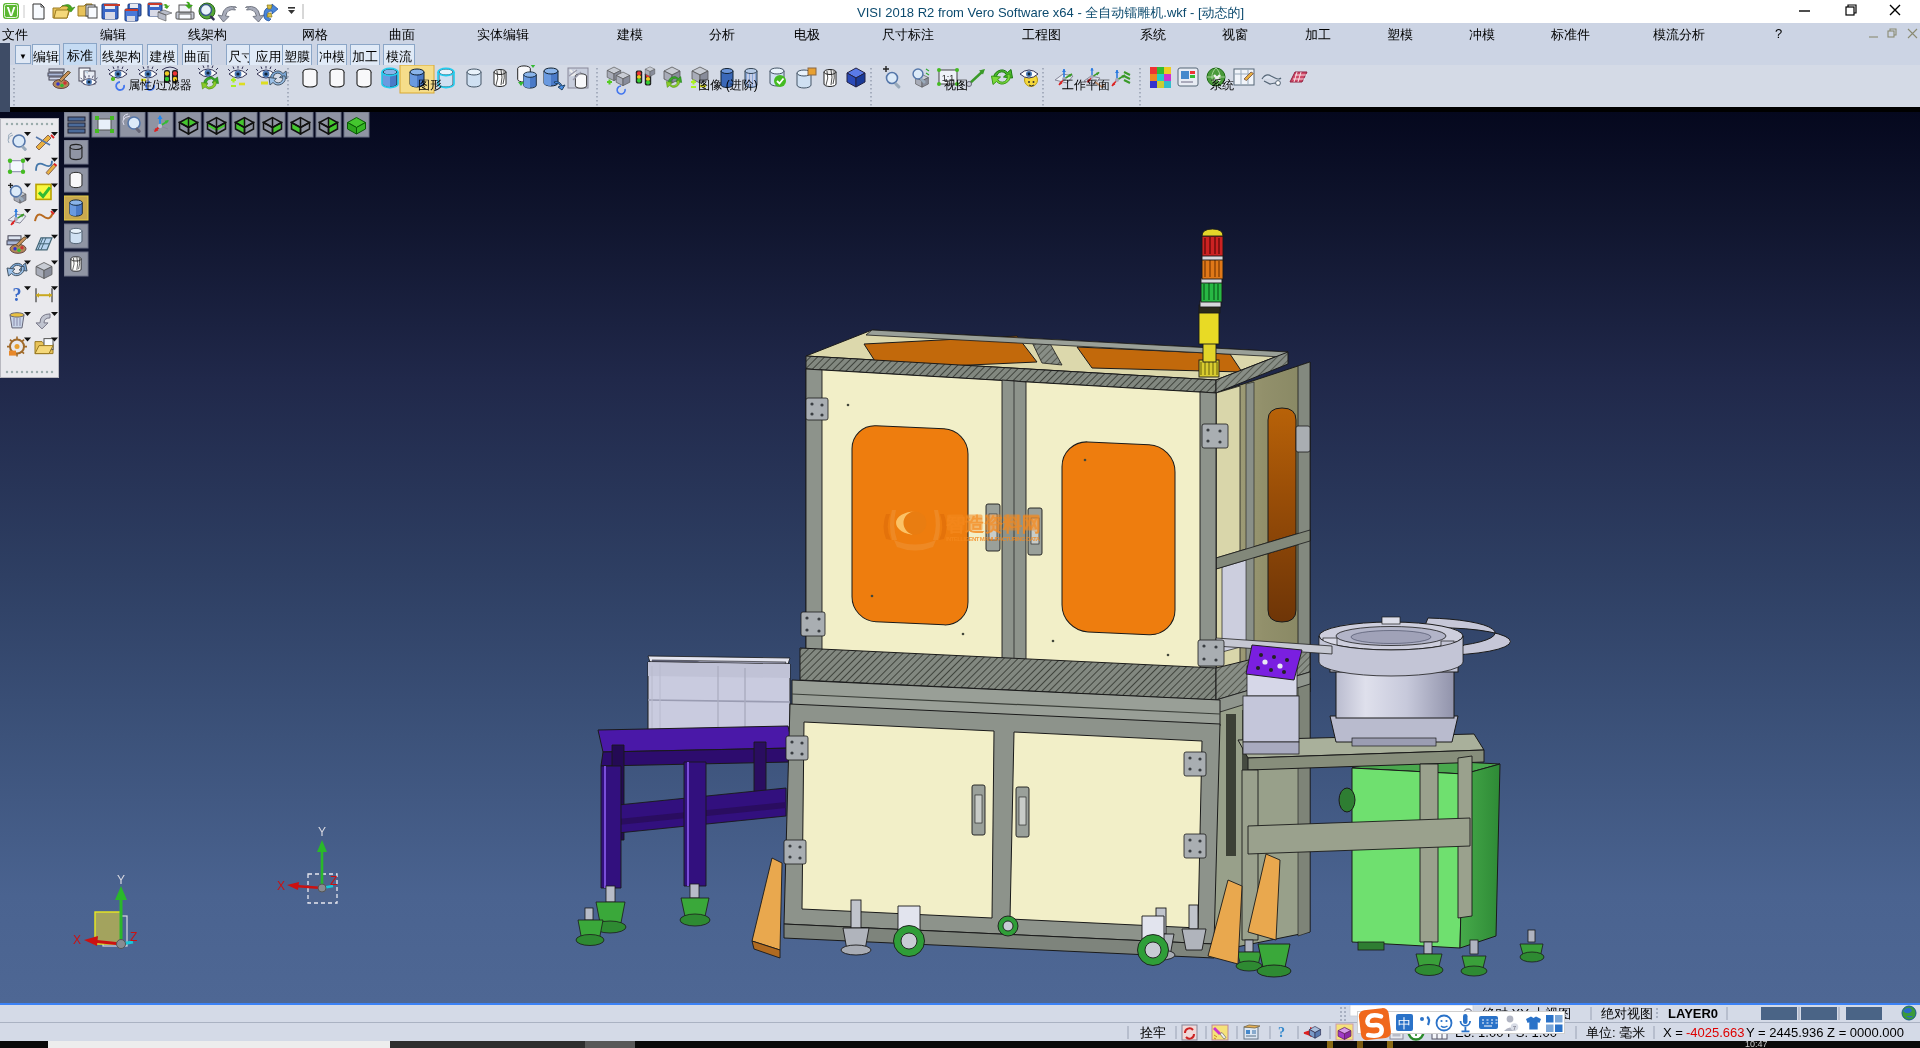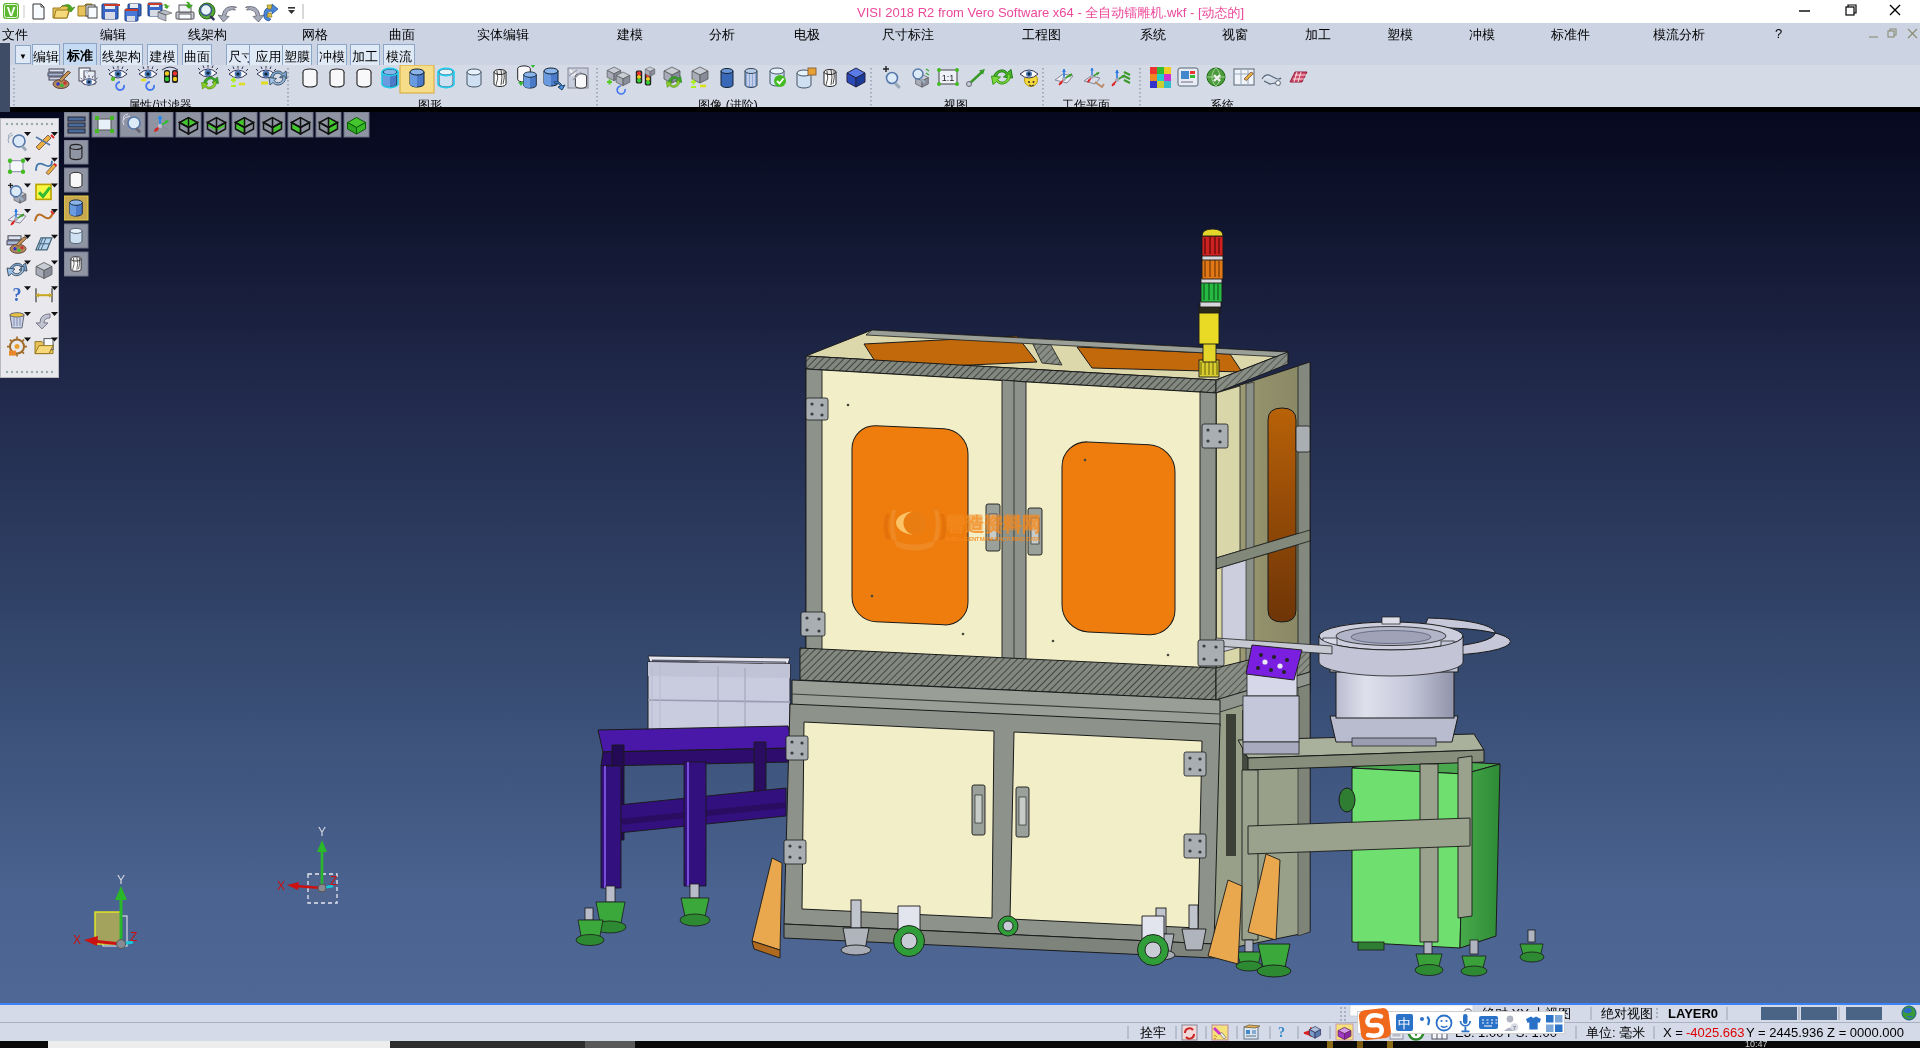--- a/index.html
+++ b/index.html
@@ -13,21 +13,21 @@
 #viewport{position:absolute;left:0;top:112px;width:1920px;height:891px;background:linear-gradient(#05081e,#10152e 12%,#20284a 30%,#2e3f63 52%,#3c527a 70%,#4a6390 88%,#4e6794);z-index:1}
 #scene{position:absolute;left:0;top:0;width:1920px;height:1048px;z-index:5;pointer-events:none}
 #leftpanel{position:absolute;left:0;top:118px;width:59px;height:260px;background:#e9e9ed;border:1px solid #b8b8c0;z-index:8}
 #viewbtns{position:absolute;left:64px;top:112px;z-index:8}
 #cylbtns{position:absolute;left:64px;top:140px;z-index:8}
 #status1{position:absolute;left:0;top:1003px;width:1920px;height:19px;background:#d4dae7;border-top:2px solid #3b82f6;z-index:20;font-size:12px}
 #status2{position:absolute;left:0;top:1022px;width:1920px;height:19px;background:#d4dae7;border-top:1px solid #aab2c2;z-index:20;font-size:12px}
 #taskstrip{position:absolute;left:0;top:1041px;width:1920px;height:7px;background:#0a0a0a;z-index:20}
 #ime{position:absolute;left:1357px;top:1011px;width:208px;height:23px;background:#fff;border:1px solid #cfcfcf;z-index:30}
 .tab{position:absolute;top:1px;height:21px;background:#e0eaf7;border:1px solid #8ba6c7;border-bottom:none;font-size:13px;text-align:center;padding-top:3px}
-.grplabel{position:absolute;top:32px;font-size:12px;color:#000;text-align:center;white-space:nowrap}
+.grplabel{position:absolute;top:12px;font-size:12px;color:#000;text-align:center;white-space:nowrap}
 </style></head>
 <body>
 <div id="viewport"></div>
 <svg id="scene" viewBox="0 0 1920 1048">
 <defs>
 <pattern id="hatch" width="5" height="5" patternUnits="userSpaceOnUse" patternTransform="rotate(45)">
         <rect width="5" height="5" fill="#828880"></rect>
         <line x1="0" y1="0" x2="0" y2="5" stroke="#23261f" stroke-width="1.4"></line>
       </pattern>
 <pattern id="hatch2" width="5" height="5" patternUnits="userSpaceOnUse" patternTransform="rotate(45)">
@@ -407,21 +407,21 @@
         <path d="M246 7 q12 -3 14 9 l4 -1 l-5.5 7 l-5.5 -5.5 l3.5 -0.5 q-2 -8 -10 -6 q4 -4 -1 -2.5 z" fill="#a8acba" stroke="#6a6e7a" stroke-width="0.9"></path>
       </g>
 <g>
         <path d="M264 14 q0 -7 8 -7 l0 -3 l6 5 l-6 5 l0 -3 q-5 0 -5 4 q0 3 4 4 l-2 2 q-6 -1 -5 -7 z" fill="#4a86d8" stroke="#1a4a98" stroke-width="0.7"></path>
         <path d="M267 5 h5 l-1 4 h-3 z M267 17 h5 l-1 -4 h-3 z" fill="#d8c048" stroke="#887818" stroke-width="0.7"></path>
       </g>
 <path d="M288 10 h7 l-3.5 4 z" fill="#333"></path>
       <rect x="288" y="7" width="7" height="1.6" fill="#333"></rect>
 <line x1="303" y1="4" x2="303" y2="19" stroke="#b0b0b0"></line>
 </svg>
-<div style="position:absolute;left:857px;top:4px;font-size:13px;color:#ec4899;white-space:nowrap">VISI 2018 R2 from Vero Software x64 - 全自动镭雕机.wkf - [动态的]</div>
+<div style="position:absolute;left:857px;top:4px;font-size:13px;color:#0c4a6e;white-space:nowrap">VISI 2018 R2 from Vero Software x64 - 全自动镭雕机.wkf - [动态的]</div>
 <svg width="140" height="23" style="position:absolute;left:1780px;top:0">
 <line x1="19" y1="11" x2="30" y2="11" stroke="#000" stroke-width="1.4"></line>
 <rect x="66" y="7" width="8" height="8" fill="none" stroke="#000" stroke-width="1.2"></rect>
       <path d="M68 7 v-2 h8 v8 h-2" fill="none" stroke="#000" stroke-width="1.2"></path>
 <path d="M110 5 l10 10 M120 5 l-10 10" stroke="#000" stroke-width="1.4"></path>
 </svg>
 </div>
 <div id="menubar">
     <span style="left:2px">文件</span>
     <span style="left:100px">编辑</span>
@@ -447,21 +447,21 @@
         <line x1="7" y1="14" x2="16" y2="14"></line>
         <rect x="26" y="8" width="6" height="6"></rect>
         <path d="M28 8 v-2 h6 v6 h-2"></path>
         <path d="M46 6 l9 9 M55 6 l-9 9"></path>
       </g>
     </svg>
   </div>
 <div id="tabrow">
     <div style="position:absolute;left:15px;top:2px;width:16px;height:19px;background:#dfe8f5;border:1px solid #8ba6c7;font-size:8px;text-align:center;padding-top:6px">▼</div>
     <div class="tab" style="left:32px;width:28px">编辑</div>
-    <div class="tab" style="left:63px;width:34px;background:#c5dbf3;font-weight:bold;top:0;height:22px">标准</div>
+    <div class="tab" style="left:63px;width:34px;background:#c5dbf3;font-weight:normal;top:0;height:22px">标准</div>
     <div class="tab" style="left:100px;width:43px">线架构</div>
     <div class="tab" style="left:147px;width:31px">建模</div>
     <div class="tab" style="left:182px;width:30px">曲面</div>
     <div class="tab" style="left:226px;width:31px">尺寸</div>
     <div class="tab" style="left:249px;width:39px">应用</div>
     <div class="tab" style="left:282px;width:30px">塑膜</div>
     <div class="tab" style="left:317px;width:30px">冲模</div>
     <div class="tab" style="left:350px;width:30px">加工</div>
     <div class="tab" style="left:383px;width:32px">模流</div>
   </div>

